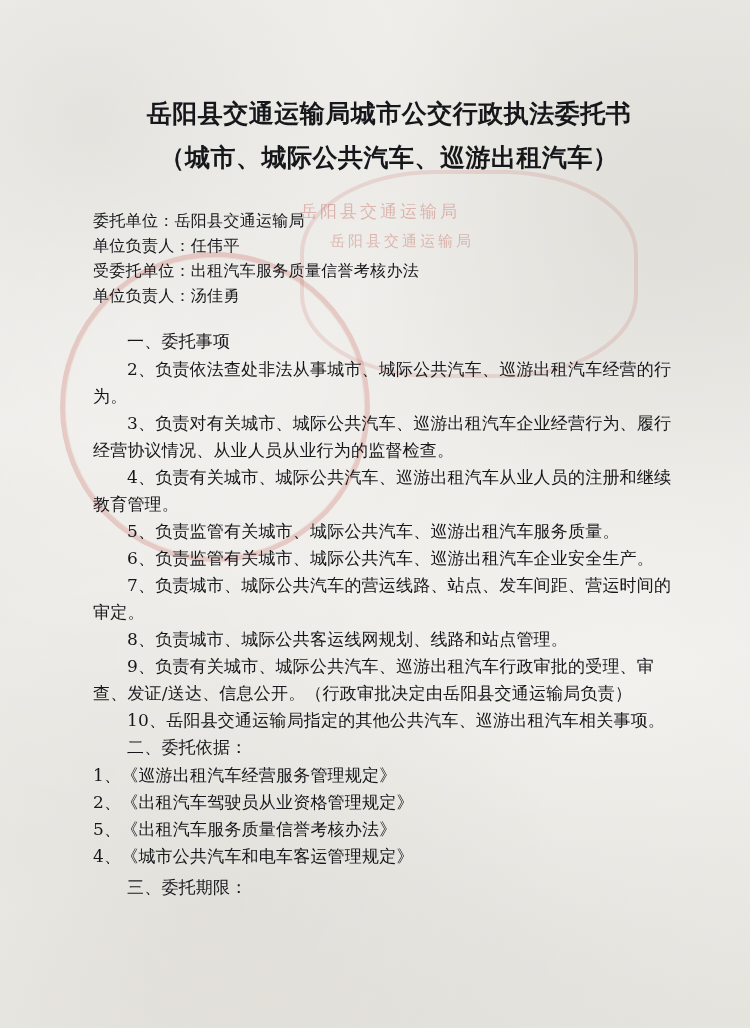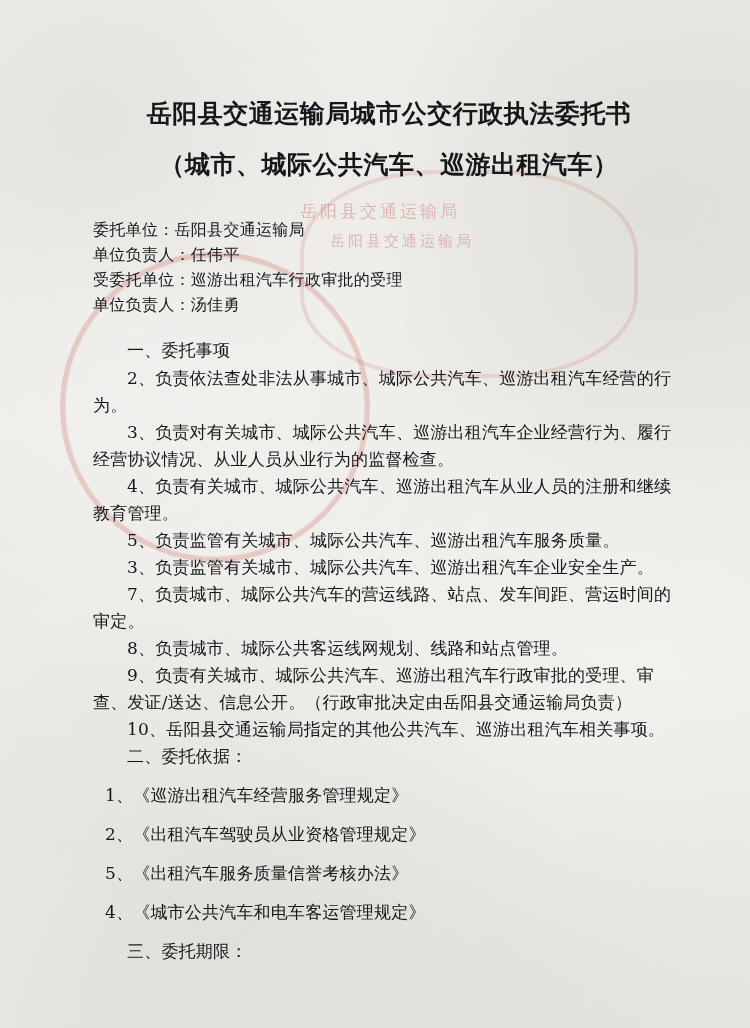--- a/index.html
+++ b/index.html
@@ -85,22 +85,21 @@
     margin: 0;
     font-size: 25px;
     font-weight: bold;
     line-height: 36px;
     text-align: center;
     letter-spacing: 0.5px;
     font-family: "DejaVu Sans", "Liberation Sans", sans-serif;
   }
   h1.doc-title .line2 {
     display: block;
-    margin-top: 17px;
-    font-family: Liberation Mono, monospace;
+    margin-top: 8px;
   }
   .meta {
     margin-top: 32px;
     font-size: 16px;
     line-height: 25px;
     letter-spacing: 0.3px;
   }
   .meta .row {
     white-space: nowrap;
   }
@@ -113,21 +112,21 @@
   .section-head {
     text-indent: 2em;
     margin-bottom: 1px;
   }
   .para {
     text-indent: 2em;
     margin: 0;
   }
   .list-line {
     text-indent: 0;
-    margin: 12px;
+    margin: 0;
   }
 </style>
 </head>
 <body>
 
 <div id="page">
 
   <div class="stamp stamp-1"></div>
   <div class="stamp stamp-2"></div>
   <div class="stamp-text" style="left:300px; top:200px;">岳阳县交通运输局</div>
@@ -136,31 +135,31 @@
   <div class="content">
 
     <h1 class="doc-title">
       <span>岳阳县交通运输局城市公交行政执法委托书</span>
       <span class="line2">（城市、城际公共汽车、巡游出租汽车）</span>
     </h1>
 
     <div class="meta">
       <div class="row">委托单位：岳阳县交通运输局</div>
       <div class="row">单位负责人：任伟平</div>
-      <div class="row">受委托单位：巡游出租汽车行政审批的受理</div>
+      <div class="row">受委托单位：出租汽车服务质量信誉考核办法</div>
       <div class="row">单位负责人：汤佳勇</div>
     </div>
 
     <div class="section">
       <div class="section-head">一、委托事项</div>
       <p class="para">2、负责依法查处非法从事城市、城际公共汽车、巡游出租汽车经营的行为。</p>
       <p class="para">3、负责对有关城市、城际公共汽车、巡游出租汽车企业经营行为、履行经营协议情况、从业人员从业行为的监督检查。</p>
       <p class="para">4、负责有关城市、城际公共汽车、巡游出租汽车从业人员的注册和继续教育管理。</p>
       <p class="para">5、负责监管有关城市、城际公共汽车、巡游出租汽车服务质量。</p>
-      <p class="para">3、负责监管有关城市、城际公共汽车、巡游出租汽车企业安全生产。</p>
+      <p class="para">6、负责监管有关城市、城际公共汽车、巡游出租汽车企业安全生产。</p>
       <p class="para">7、负责城市、城际公共汽车的营运线路、站点、发车间距、营运时间的审定。</p>
       <p class="para">8、负责城市、城际公共客运线网规划、线路和站点管理。</p>
       <p class="para">9、负责有关城市、城际公共汽车、巡游出租汽车行政审批的受理、审查、发证/送达、信息公开。（行政审批决定由岳阳县交通运输局负责）</p>
       <p class="para">10、岳阳县交通运输局指定的其他公共汽车、巡游出租汽车相关事项。</p>
     </div>
 
     <div class="section" style="margin-top:0;">
       <div class="section-head">二、委托依据：</div>
       <p class="list-line">1、《巡游出租汽车经营服务管理规定》</p>
       <p class="list-line">2、《出租汽车驾驶员从业资格管理规定》</p>

